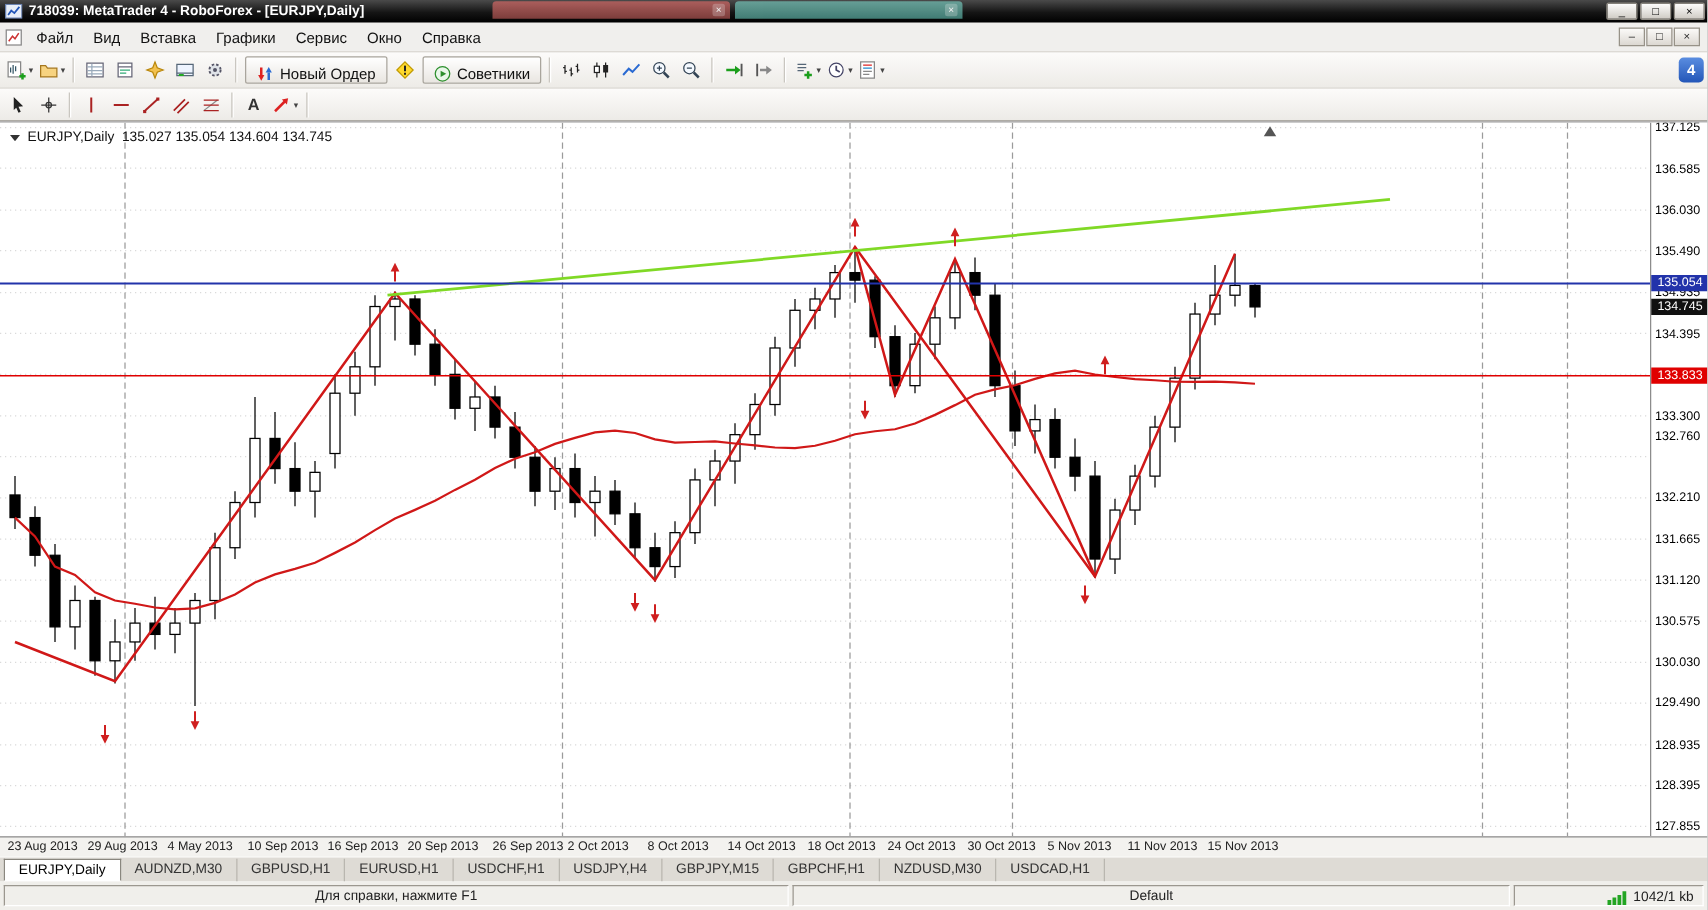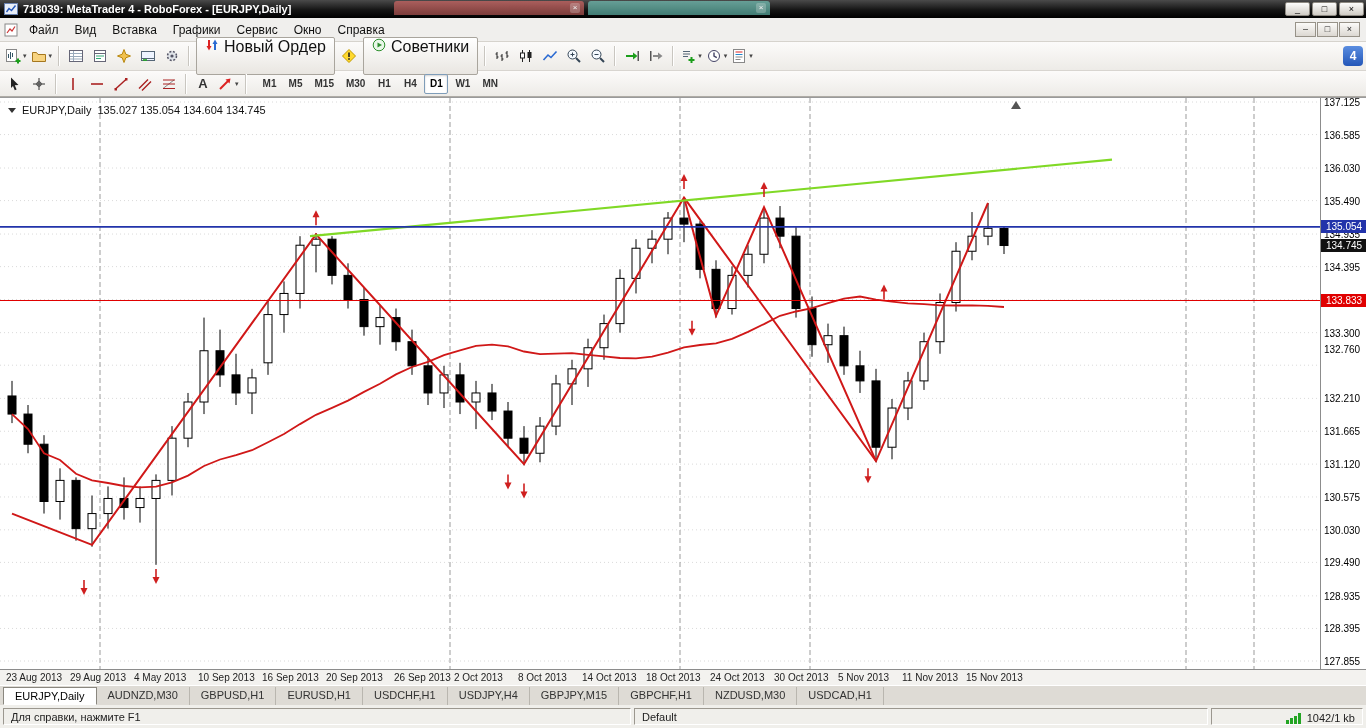--- a/index.html
+++ b/index.html
@@ -30,21 +30,21 @@
   .mdi-btn { width:21px; height:15px; background:linear-gradient(#fbfaf8,#dcd8d2); border:1px solid #979288;
              font-size:9px; line-height:12px; text-align:center; color:#222; }
 
   
   .toolbar { display:flex; align-items:center; padding:0 3px; background:linear-gradient(#fcfbfa,#edebe7); }
   .tb1 { height:29px; border-bottom:1px solid #d8d5d0; }
   .tb2 { height:26px; border-bottom:1px solid #aeaba5; }
   .tbtn { height:22px; min-width:22px; display:flex; align-items:center; justify-content:center;
           border:1px solid transparent; border-radius:2px; margin:0 1px; }
   .sep { width:0; height:20px; border-left:1px solid #c9c6c0; border-right:1px solid #fff; margin:0 4px; }
-  .lblbtn { height:38px; display:flex; align-items:flex-start; gap:5px; padding:0 8px; margin:0 2px; font-size:16px;
+  .lblbtn { height:22px; display:flex; align-items:flex-end; gap:5px; padding:0 8px; margin:0 2px; font-size:12px;
             color:#111; background:linear-gradient(#fff,#e9e6e1); border:1px solid #a9a59d; border-radius:2px; }
   .caret { font-size:7px; color:#444; margin-left:2px; }
   #timeframes { display:flex; margin-left:6px; }
   .tfbtn { min-width:24px; height:20px; padding:0 4px; display:flex; align-items:center; justify-content:center;
            font-size:10px; font-weight:bold; color:#333; border:1px solid transparent; margin:0 1px; border-radius:2px; }
   .tfbtn.active { background:#fff; border:1px solid #7f9db9; box-shadow:inset 0 1px 2px rgba(0,0,0,.18); color:#000; }
   .icon-glyph { font-size:12px; line-height:12px; color:#333; }
   .logo4 { margin-left:auto; width:20px; height:20px; border-radius:4px; background:linear-gradient(#5a8de0,#2356b8);
            color:#fff; font-weight:bold; font-size:12px; display:flex; align-items:center; justify-content:center; }
 
@@ -62,21 +62,21 @@
   .date-label { position:absolute; top:2px; font-size:10px; color:#222; white-space:nowrap; }
 
   
   .tabsbar { height:20px; background:#dedbd5; border-top:1px solid #fff; display:flex; align-items:flex-end; padding-left:3px; }
   .chart-tab { height:18px; line-height:17px; padding:0 11px; font-size:11px; color:#333; border-right:1px solid #b9b6af; white-space:nowrap; }
   .chart-tab.active { background:#fff; border:1px solid #8a877f; border-bottom:1px solid #fff; color:#000; }
 
   
   .statusbar { height:23px; background:#f0efeb; display:flex; align-items:center; padding:2px 3px; gap:3px; }
   .spanel { height:17px; display:flex; align-items:center; padding:0 7px; font-size:11px; color:#222;
-            border:1px solid; border-color:#9b978f #fff #fff #9b978f; background:#f0efeb; }
+            border:1px solid; border-color:#9b978f #fff #fff #9b978f; background:#f0efeb;justify-content:center; }
   .sp-help { width:628px; }
   .sp-profile { flex:1; }
   .sp-conn { width:152px; justify-content:flex-end; gap:6px;align-items:flex-end; }
   .sig { display:flex; align-items:flex-end; gap:1px; height:11px; }
   .sig span { width:3px; background:#23a523; }
 </style>
 </head>
 <body>
 
 <div class="app">
@@ -314,31 +314,20 @@
       <span class="icon-glyph" style="font-weight:bold;font-size:13px;">A</span>
     </div>
     <div class="tbtn">
       <svg width="16" height="16">
           <path d="M3 13 L11 5" stroke="#d22" stroke-width="2" fill="none"></path>
           <path d="M8.5 3.5 L13.5 2.5 L12.5 7.5 Z" fill="#d22"></path>
         </svg>
       <span class="caret">▾</span>
     </div>
     <div class="sep"></div>
-    <div id="timeframes">
-        <div class="tfbtn">M1</div>
-        <div class="tfbtn">M5</div>
-        <div class="tfbtn">M15</div>
-        <div class="tfbtn">M30</div>
-        <div class="tfbtn">H1</div>
-        <div class="tfbtn">H4</div>
-        <div class="tfbtn active">D1</div>
-        <div class="tfbtn">W1</div>
-        <div class="tfbtn">MN</div>
-      </div>
   </div>
 
   <div class="chart-wrap">
     <svg id="chart-svg" width="1320" height="572">
         <line x1="0" y1="4" x2="1320" y2="4" stroke="#dadada" stroke-dasharray="1,3"></line>
         <line x1="0" y1="36.56310679611604" x2="1320" y2="36.56310679611604" stroke="#dadada" stroke-dasharray="1,3"></line>
         <line x1="0" y1="70.03074433656954" x2="1320" y2="70.03074433656954" stroke="#dadada" stroke-dasharray="1,3"></line>
         <line x1="0" y1="102.59385113268557" x2="1320" y2="102.59385113268557" stroke="#dadada" stroke-dasharray="1,3"></line>
         <line x1="0" y1="136.06148867313908" x2="1320" y2="136.06148867313908" stroke="#dadada" stroke-dasharray="1,3"></line>
         <line x1="0" y1="168.62459546925513" x2="1320" y2="168.62459546925513" stroke="#dadada" stroke-dasharray="1,3"></line>

